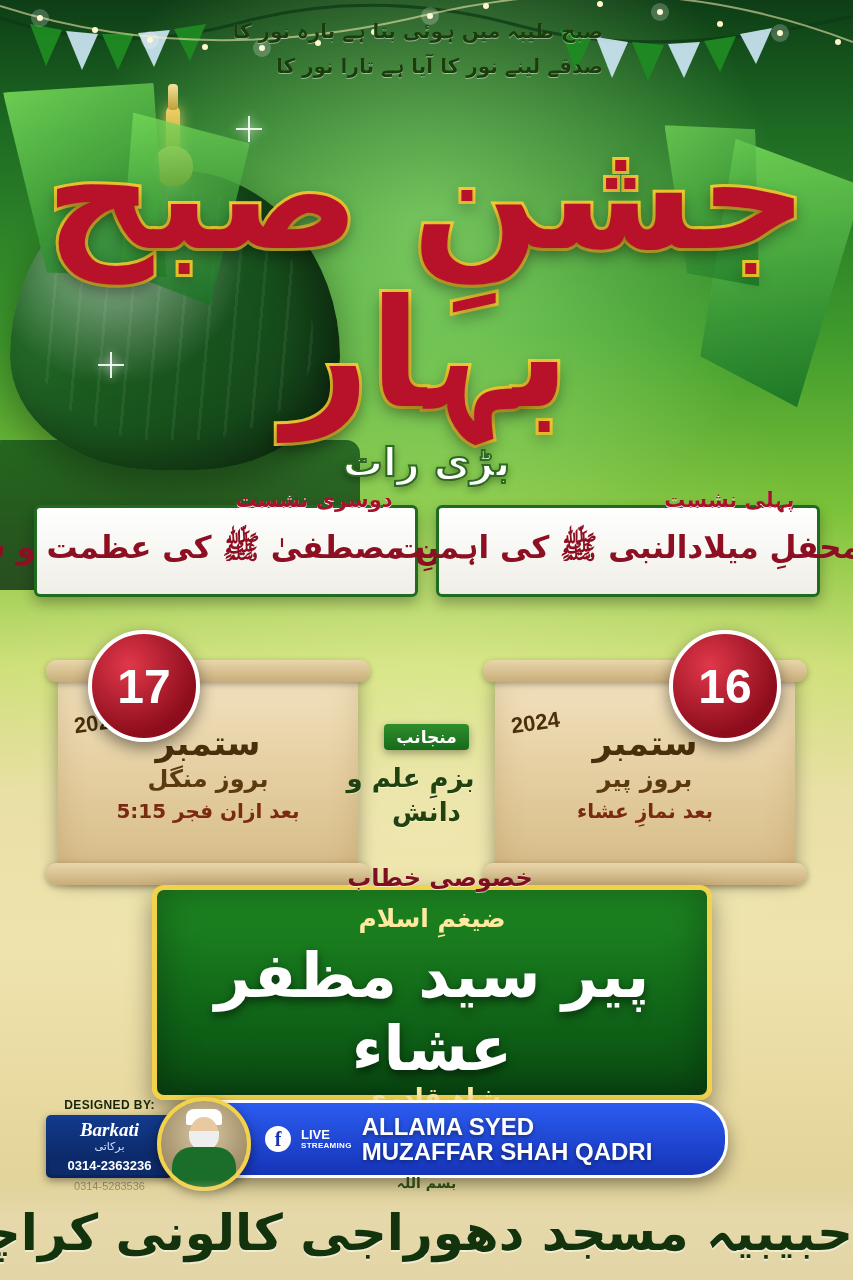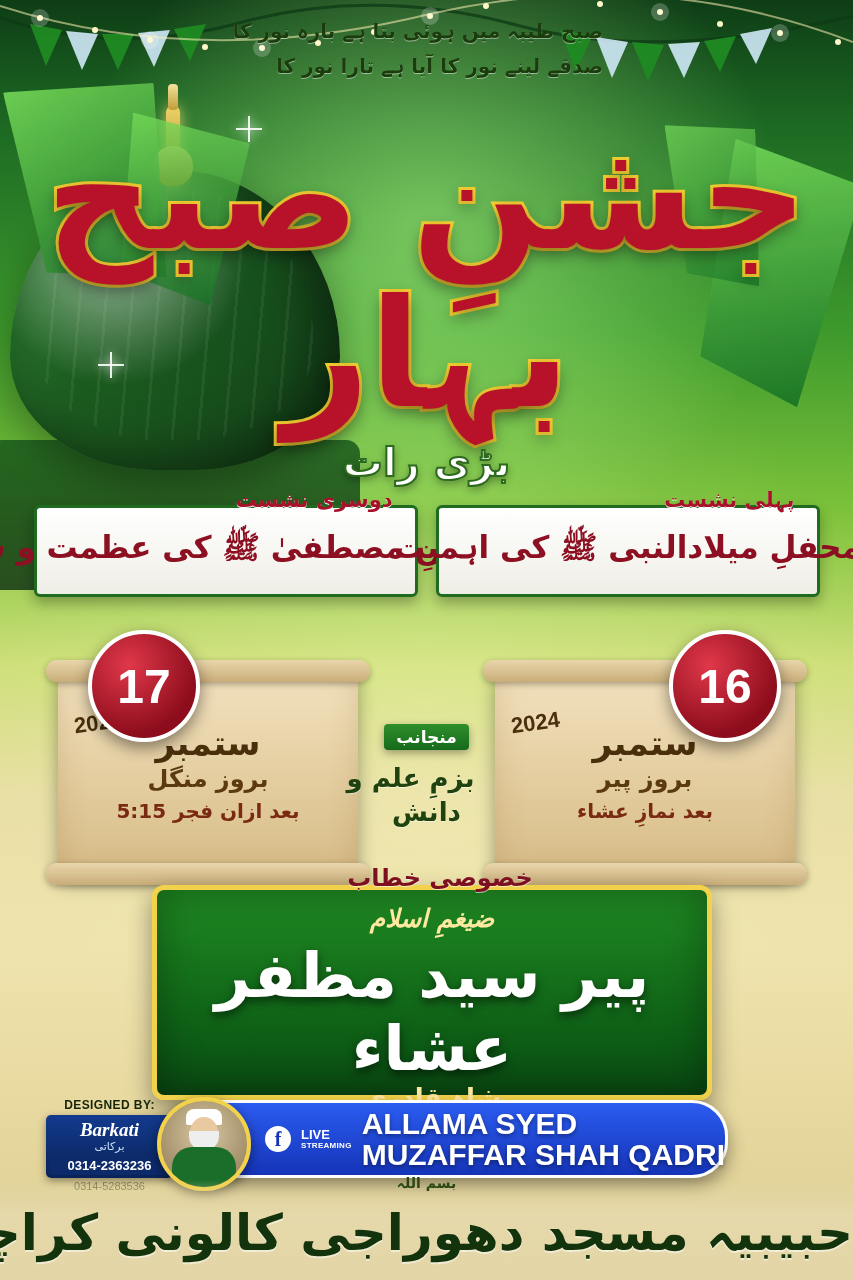--- a/index.html
+++ b/index.html
@@ -205,21 +205,21 @@
   }
   .speaker .kh{
     position:absolute;left:16px;right:0;top:-26px;
     font-family:"DejaVu Sans",sans-serif;direction:rtl;
     font-size:24px;font-weight:bold;color:#7d1020;
     text-shadow:0 1px 0 rgba(255,255,255,.6);
   }
   .speaker .epithet{
     margin-top:14px;
     font-family:"DejaVu Sans",sans-serif;direction:rtl;
-    font-size:25px;font-weight:bold;color:#ffe9a0;font-style:italic;
+    font-size:25px;font-weight:bold;color:#ffe9a0;
   }
   .speaker .name{
     margin-top:6px;
     font-family:"DejaVu Sans",sans-serif;direction:rtl;
     font-size:62px;font-weight:bold;color:#ffffff;
     text-shadow:0 4px 10px rgba(0,0,0,.55);
     letter-spacing:-2px;
   }
   .speaker .suffix{
     margin-top:-2px;
@@ -294,21 +294,21 @@
     font-size:20px;display:flex;align-items:center;justify-content:center;
     flex:0 0 auto;
   }
   .livebar .live{
     color:#fff;font-family:"Liberation Sans",sans-serif;font-size:13px;
     font-weight:bold;line-height:1.05;flex:0 0 auto;
   }
   .livebar .live small{display:block;font-size:8px;font-weight:bold;letter-spacing:.3px;}
   .livebar .nm{
     color:#fff;font-family:"Liberation Sans",sans-serif;font-weight:bold;
-    font-size:30px;line-height:1.05;text-align:left;
+    font-size:24px;line-height:1.05;text-align:left;
     text-shadow:0 2px 4px rgba(0,0,0,.4);
   }
 
   
   .footer{
     position:absolute;left:0;bottom:0;width:853px;height:100px;
     background:linear-gradient(180deg,rgba(236,226,186,0),rgba(230,217,172,.9) 35%,#e3d5a6);
     text-align:center;
   }
   .footer .crest{

